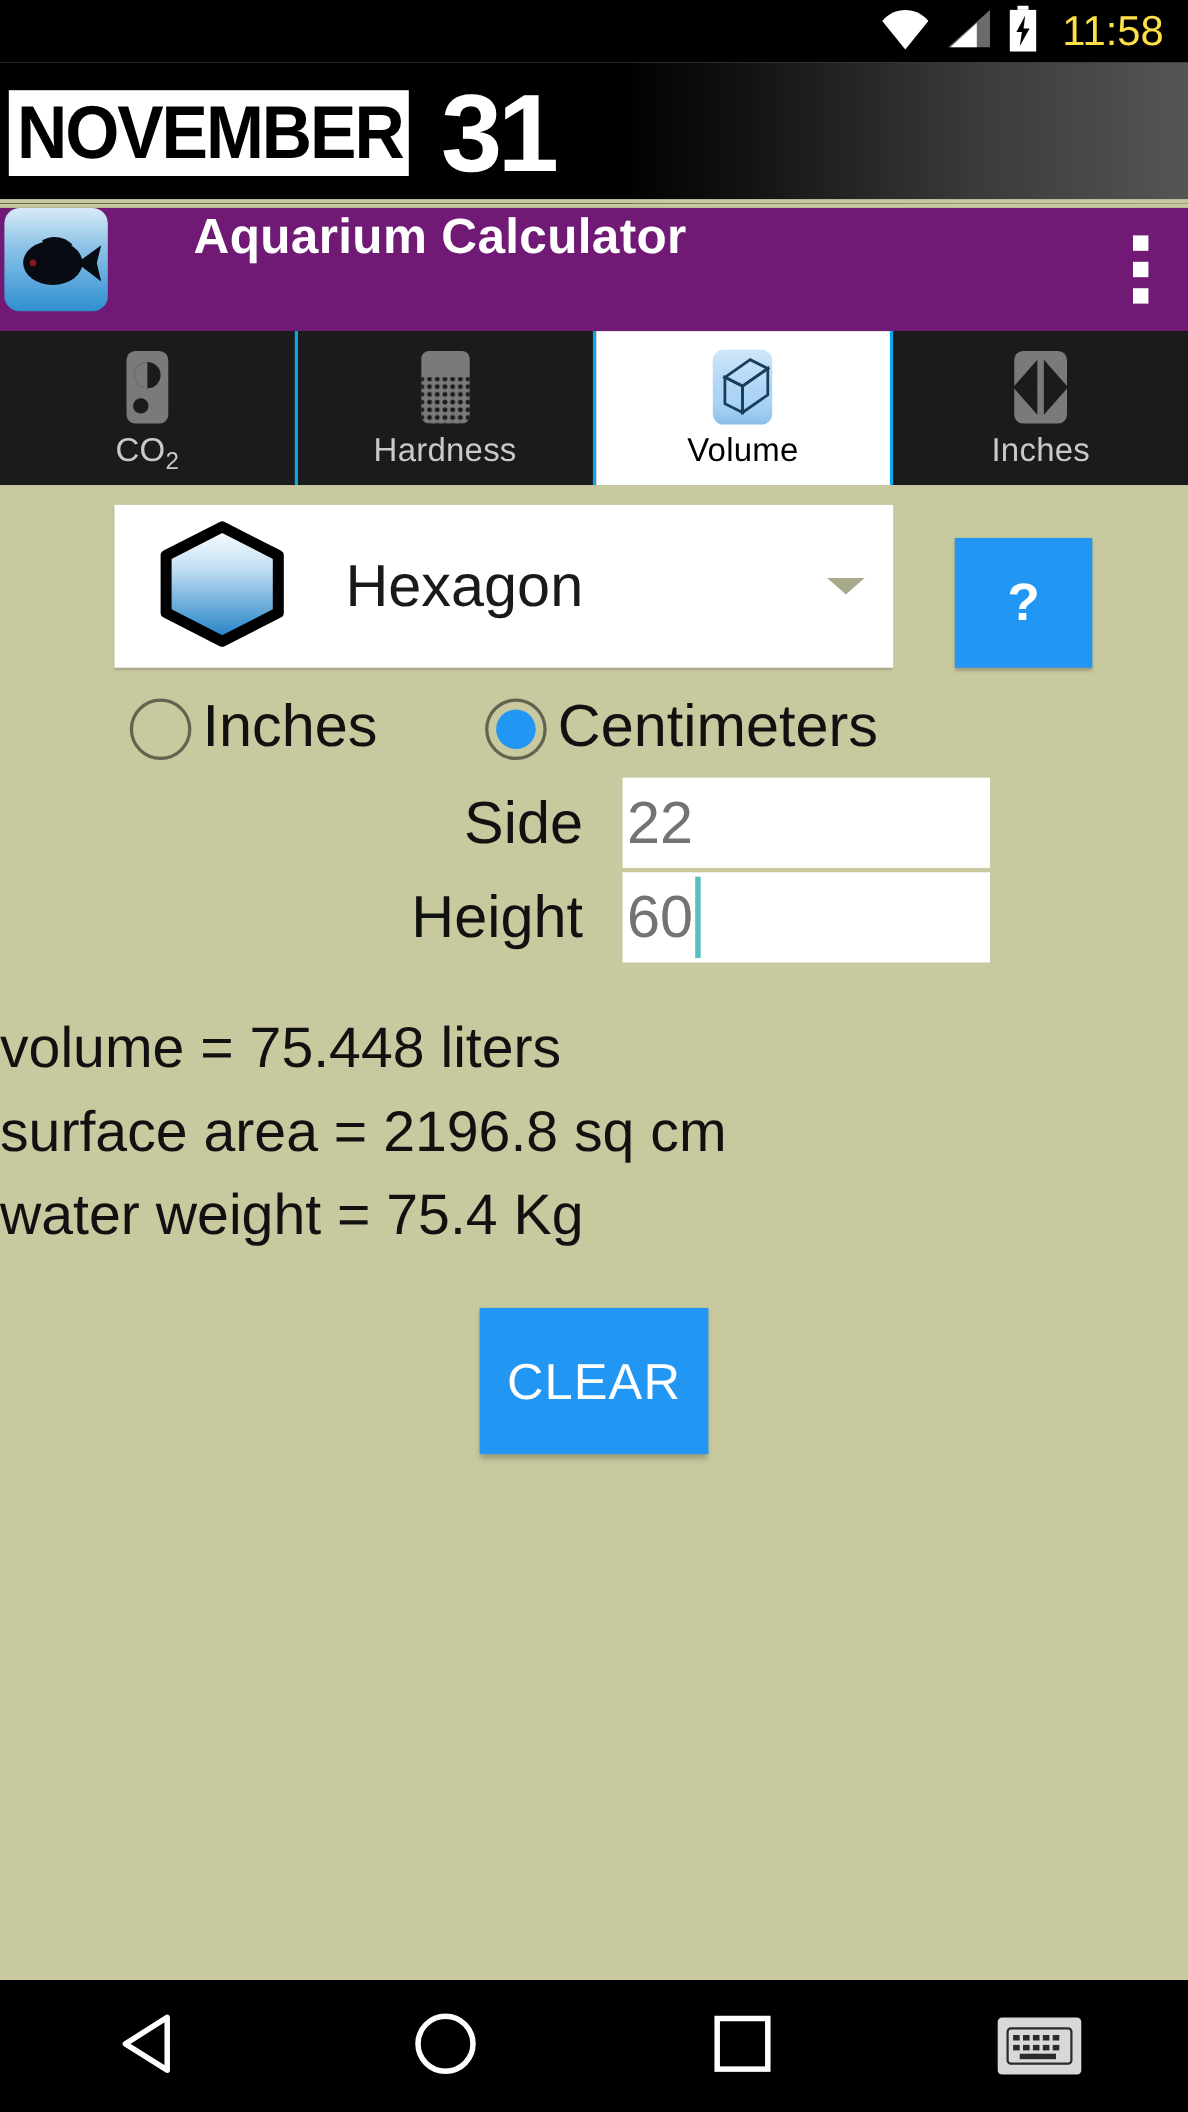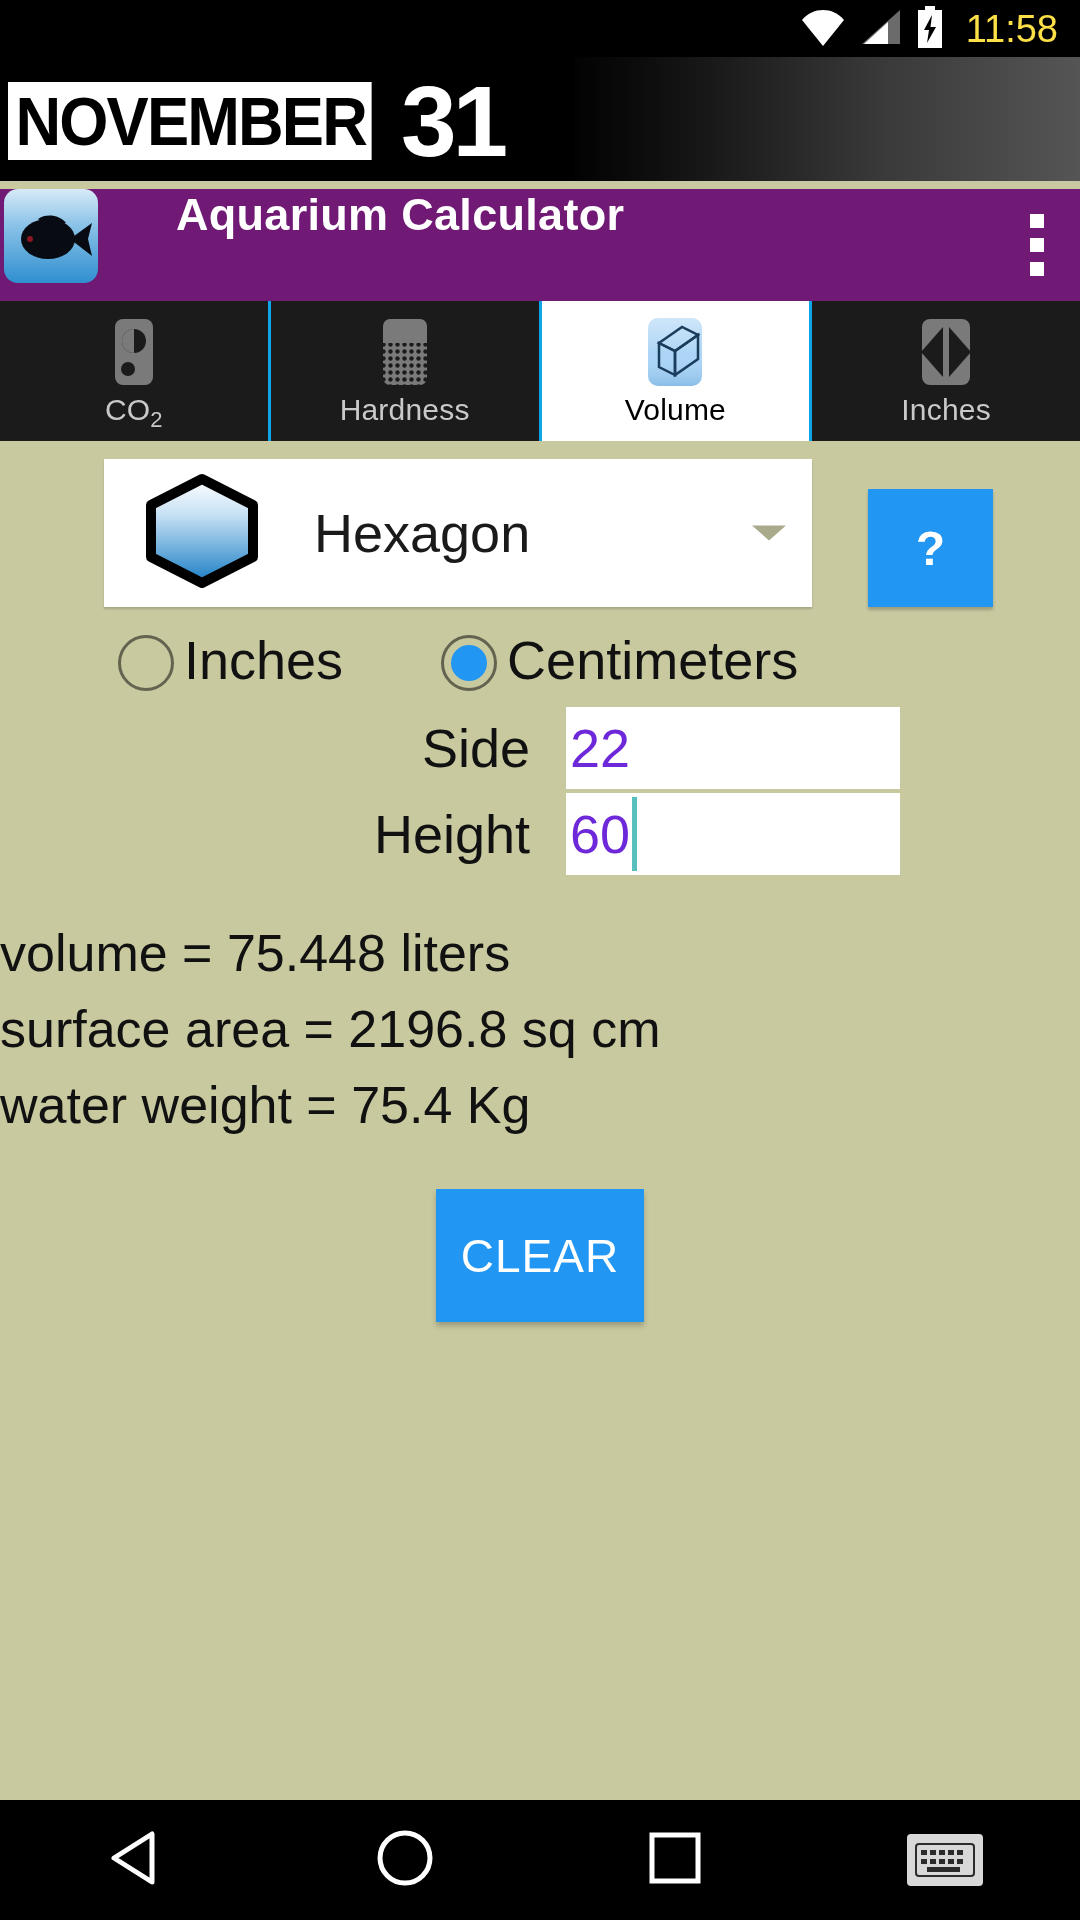--- a/index.html
+++ b/index.html
@@ -212,21 +212,21 @@
     padding-right: 36px; box-sizing: border-box;
   }
   .field-box {
     width: 334px; height: 82px;
     background: #ffffff;
     position: relative;
     box-sizing: border-box;
     display: flex; align-items: center;
   }
   .field-val {
-    font-size: 54px; color: #6d28d9; padding-left: 4px; text-align: center;
+    font-size: 54px; color: #737373; padding-left: 4px; text-align: center;
   }
   .caret {
     width: 5px; height: 74px; background: #57c0bd; display: block;
     margin-left: 2px;
   }
   #row-side { margin-bottom: 4px; }
 
   
   #results { margin-top: 40px; }
   .result-line {

